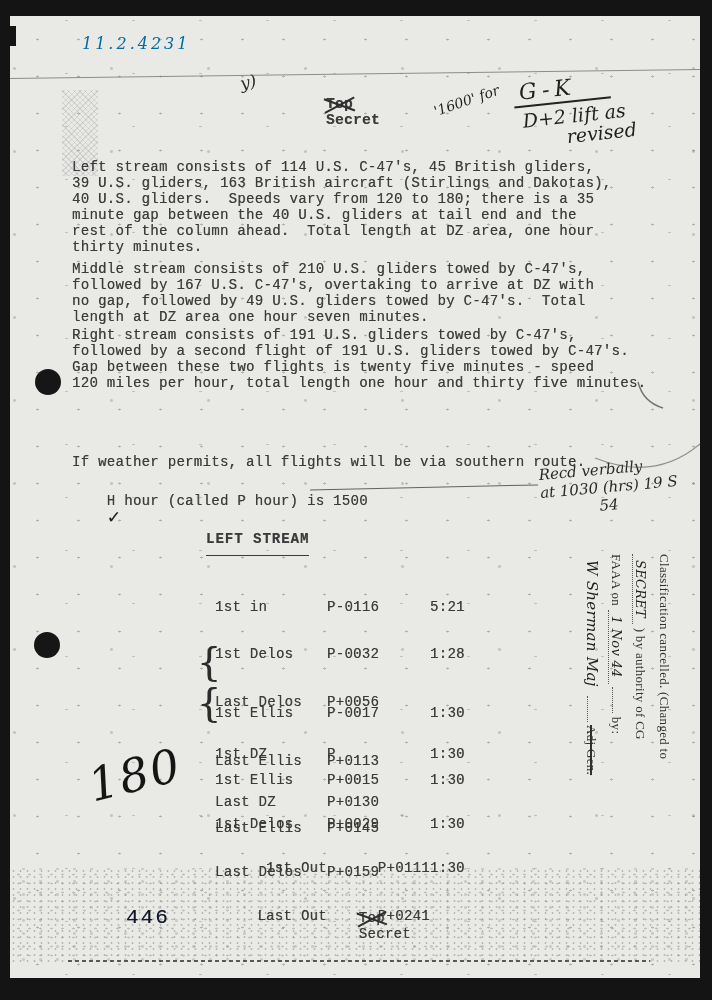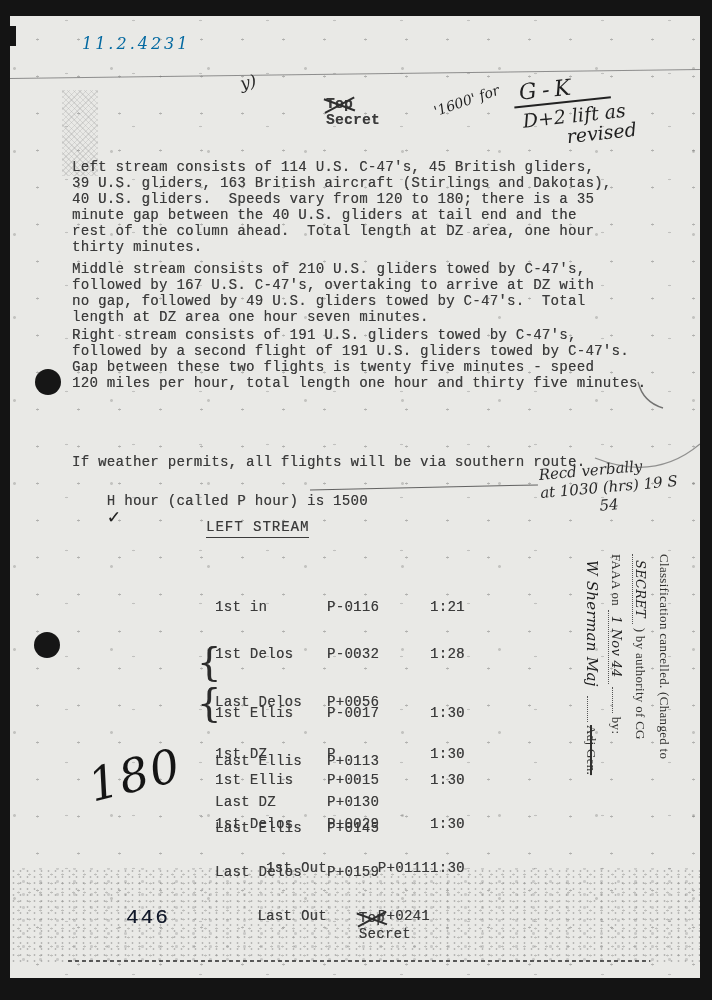--- a/index.html
+++ b/index.html
@@ -78,21 +78,21 @@
     border-bottom:2px solid #222;padding:0 34px 1px 6px;margin-left:8px;}
   .annot .l2{display:block;font-size:19px;margin:2px 0 0 88px;}
   .annot .l3{display:block;font-size:19px;margin:-2px 0 0 130px;}
 
   .dashline{position:absolute;left:300px;top:471px;width:228px;height:1.4px;background:#4a4a4a;
     transform:rotate(-1.3deg);opacity:.85;}
 
   .recd{left:530px;top:444px;transform:rotate(-5deg);font-size:15px;line-height:18px;color:#282828;}
   .recd .r3{display:block;margin-left:58px;}
 
-  .lstream{left:196px;top:503px;border-bottom:1.4px solid #3b3b3b;padding-bottom:2px;letter-spacing:1px;}
+  .lstream{left:196px;top:515px;border-bottom:1.4px solid #3b3b3b;padding-bottom:8px;letter-spacing:1px;font-weight:bold;}
 
   .tgroup{position:absolute;left:205px;width:330px;}
   .trow{display:flex;}
   .tl{width:112px;}
   .tv{width:103px;}
   .brace{position:absolute;left:-18px;top:-4px;font-family:"DejaVu Serif",serif;
     font-size:38px;color:#2b2b2b;transform:scaleY(1.05);font-style:normal;}
   .brace::before{content:"{";}
 
   
@@ -171,21 +171,21 @@
     <span class="r3">54</span>
   </div>
 
 
   <div class="abs tw lstream">LEFT STREAM</div>
 
   <div class="tgroup tw" style="top:551px;">
     <div class="trow">
       <span class="tl">1st in</span>
       <span class="tv">P-0116</span>
-      <span class="tt">1:21</span>
+      <span class="tt">5:21</span>
     </div>
   </div>
 
   <div class="tgroup tw" style="top:598px;">
     <div class="trow">
       <span class="tl">1st Delos</span>
       <span class="tv">P-0032</span>
       <span class="tt">1:28</span>
     </div>
     <div class="trow">

